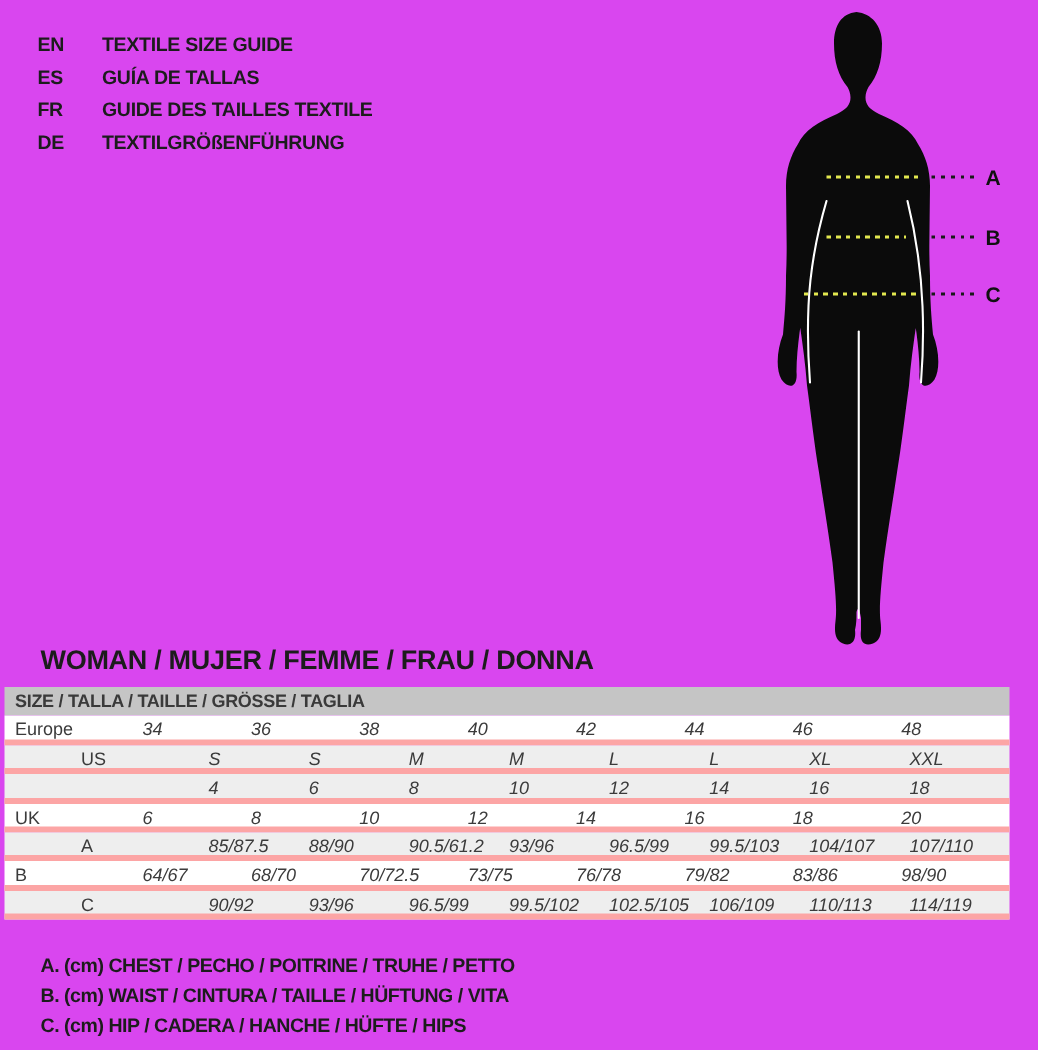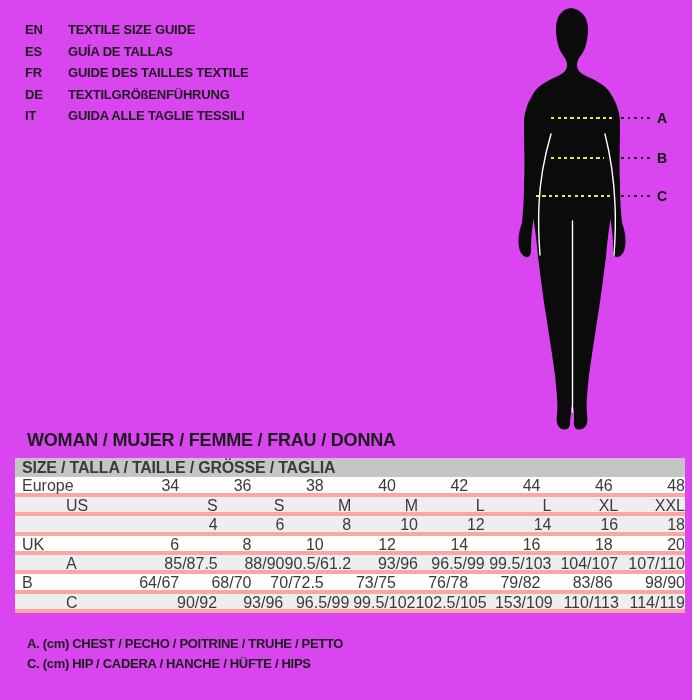--- a/index.html
+++ b/index.html
@@ -15,26 +15,26 @@
   .figure-area{position:absolute;left:0;top:0;width:700px;height:450px;}
   .fig-svg{position:absolute;left:515px;top:8px;}
   .measure-line{position:absolute;height:2px;}
   .dots{position:absolute;top:0;height:2px;}
   .dots-yellow{background-image:repeating-linear-gradient(90deg,var(--dotc) 0 3px,transparent 3px 6.5px);}
   .dots-black{background-image:repeating-linear-gradient(90deg,#191919 0 2.5px,transparent 2.5px 6.5px);}
   .marker-label{position:absolute;font-size:14px;font-weight:700;color:#111;line-height:14px;}
   
   .audience{position:absolute;left:27px;top:430px;font-size:18px;font-weight:700;letter-spacing:-0.2px;color:#1c1c1c;}
   
-  .size-table{position:absolute;left:15px;top:458px;width:670px;font-size:16px;color:#3b3b3b;}
+  .size-table{position:absolute;left:3px;top:458px;width:670px;font-size:12px;color:#3b3b3b;}
   .t-header{height:19.4px;line-height:19.4px;background:#c5c5c5;padding-left:7px;font-weight:700;letter-spacing:-0.2px;color:#3a3a3a;box-sizing:border-box;}
   .t-row{display:flex;height:19.4px;line-height:18.4px;box-sizing:border-box;border-bottom:4px solid #fca5a5;background:#ffffff;}
   .t-row.shaded{background:#eeeeee;padding-left:44px;}
   .t-label{width:92px;padding-left:7px;box-sizing:border-box;}
-  .t-cell{flex:1;text-align:right;}
+  .t-cell{flex:1;text-align:left;font-style:italic;}
   
   .legend{position:absolute;left:27px;top:634px;}
   .legend-line{height:20px;line-height:20px;font-size:13px;font-weight:700;letter-spacing:-0.3px;color:#1c1c1c;white-space:nowrap;}
 </style>
 </head>
 <body>
 
 <div class="canvas">
 
   <div class="lang-block">
@@ -42,23 +42,20 @@
       <span class="lang-code">EN</span><span class="lang-label">TEXTILE SIZE GUIDE</span>
     </div>
     <div class="lang-row">
       <span class="lang-code">ES</span><span class="lang-label">GUÍA DE TALLAS</span>
     </div>
     <div class="lang-row">
       <span class="lang-code">FR</span><span class="lang-label">GUIDE DES TAILLES TEXTILE</span>
     </div>
     <div class="lang-row">
       <span class="lang-code">DE</span><span class="lang-label">TEXTILGRÖßENFÜHRUNG</span>
-    </div>
-    <div class="lang-row">
-      <span class="lang-code">IT</span><span class="lang-label">GUIDA ALLE TAGLIE TESSILI</span>
     </div>
   </div>
 
   <div class="figure-area">
     <svg class="fig-svg" width="120" height="424" viewBox="0 0 120 424" aria-hidden="true">
       <path fill="#0b0b0b" d="M56 0
         C66 1 73 9 73 21 C73 33 70 43 64 50 C63 52 62 54 62 57
         C62 62 65 65 71 68 C83 73 93 79 97 88
         C102 96 105 105 105 116 C105 136 104 156 105 176
         C105 193 106 204 107 215 C111 225 112 238 108 245
@@ -179,24 +176,25 @@
       <span class="t-cell">98/90</span>
     </div>
 
     <div class="t-row shaded">
       <span class="t-label">C</span>
       <span class="t-cell">90/92</span>
       <span class="t-cell">93/96</span>
       <span class="t-cell">96.5/99</span>
       <span class="t-cell">99.5/102</span>
       <span class="t-cell">102.5/105</span>
-      <span class="t-cell">153/109</span>
+      <span class="t-cell">106/109</span>
       <span class="t-cell">110/113</span>
       <span class="t-cell">114/119</span>
     </div>
   </div>
 
   <div class="legend">
     <div class="legend-line">A. (cm) CHEST / PECHO / POITRINE / TRUHE / PETTO</div>
+    <div class="legend-line">B. (cm) WAIST / CINTURA / TAILLE / HÜFTUNG / VITA</div>
     <div class="legend-line">C. (cm) HIP / CADERA / HANCHE / HÜFTE / HIPS</div>
   </div>
 
 </div>
 
 </body></html>

